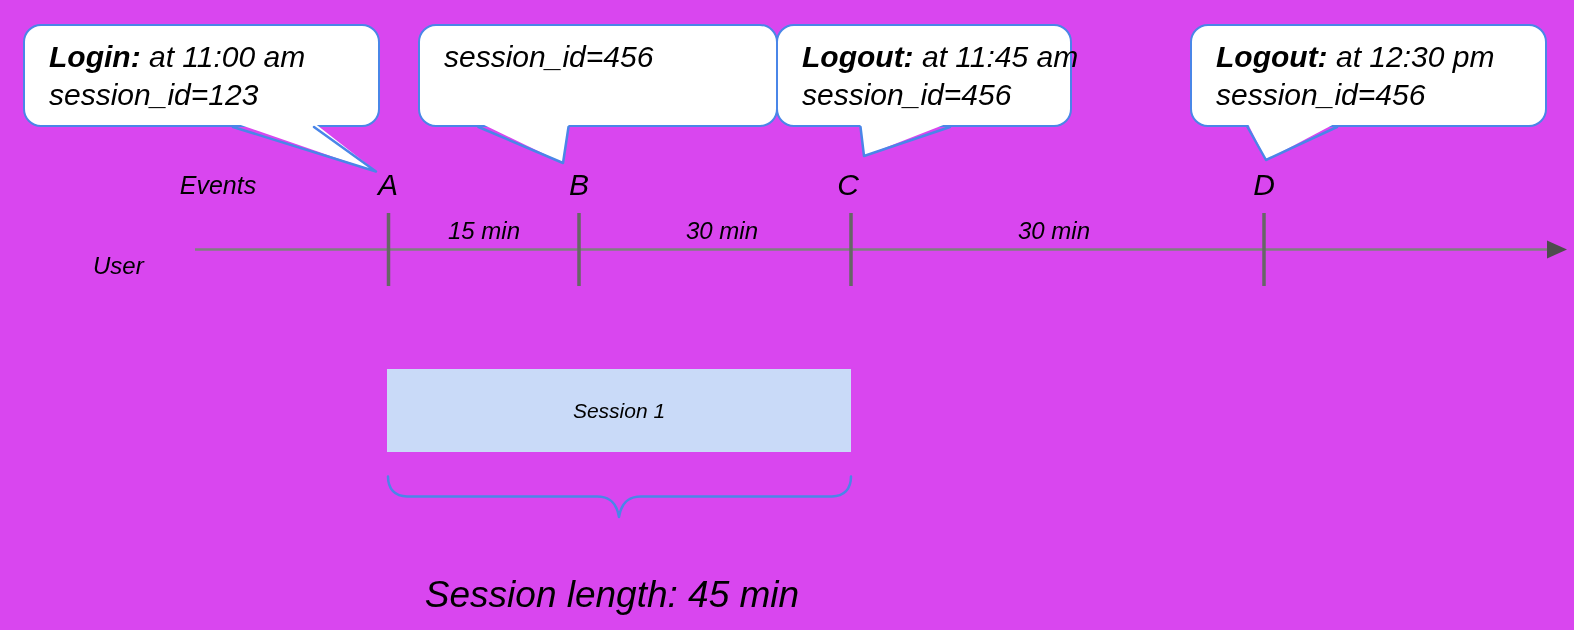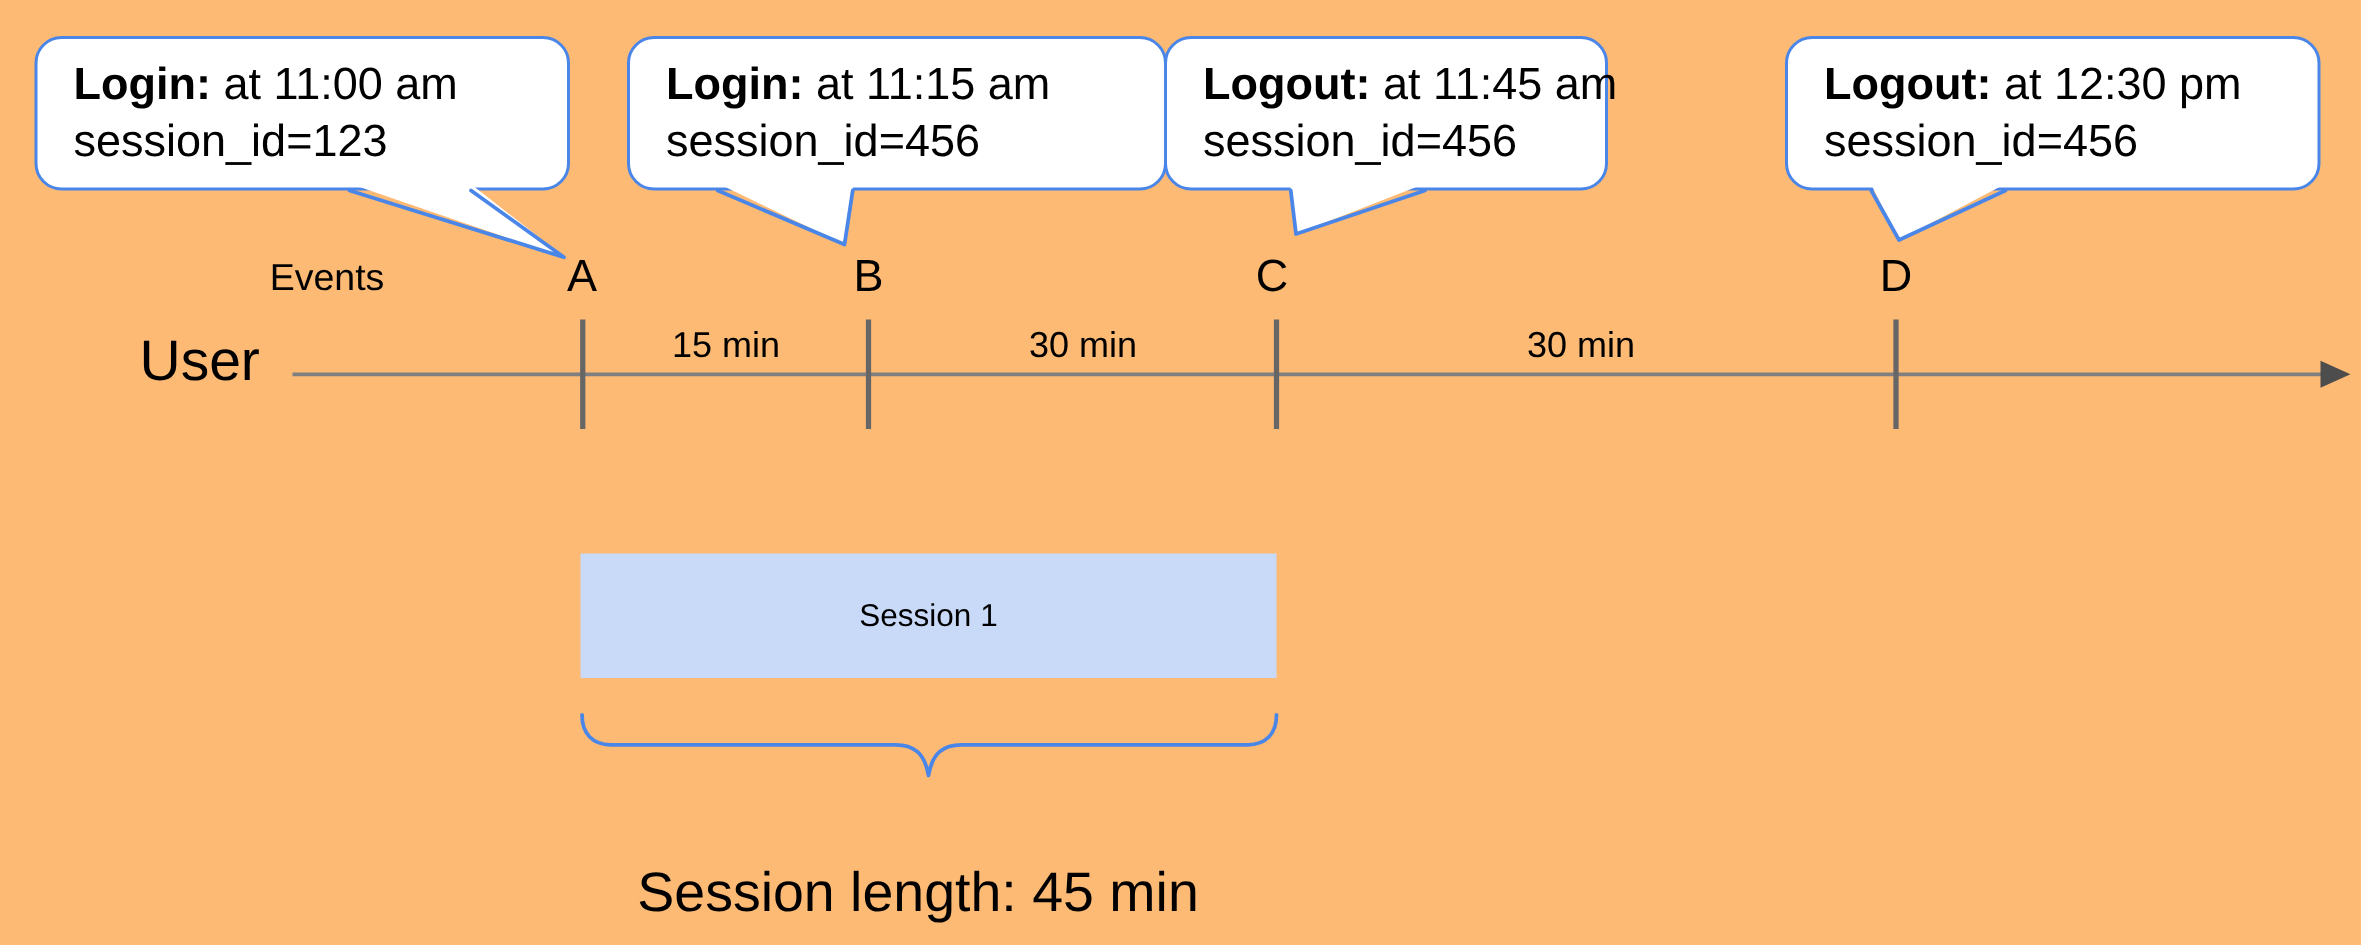--- a/index.html
+++ b/index.html
@@ -1,18 +1,18 @@
 <!DOCTYPE html>
 <html><head>
 <meta charset="utf-8">
 <style>
   html,body{margin:0;padding:0;background:#ffffff;}
   .canvas{
-    position:relative;width:1574px;height:630px;background:#fdba74;overflow:hidden;
-    font-family:"Liberation Sans","DejaVu Sans",sans-serif;color:#000000;
+    position:relative;width:1574px;height:630px;background:#d946ef;overflow:hidden;
+    font-family:"Liberation Sans","DejaVu Sans",sans-serif;color:#000000;font-style:italic;
   }
   
   .bubble{
     position:absolute;top:24px;height:103px;box-sizing:border-box;
     background:#ffffff;border:2.5px solid #4a86e8;border-radius:18px;
     padding:12px 0 0 24px;font-size:30px;line-height:38px;white-space:nowrap;
     z-index:1;
   }
   .bubble .evt{font-weight:700;}
   .b1{left:23px;width:357px;}
@@ -24,21 +24,21 @@
   .tail-fill{fill:#ffffff;stroke:none;}
   .tail-edge{fill:none;stroke:#4a86e8;stroke-width:2.5;stroke-linecap:round;stroke-linejoin:round;}
   .axis{stroke:#7f7f7f;stroke-width:2.5;}
   .tick{stroke:#666666;stroke-width:3.5;}
   .arrowhead{fill:#4d4d4d;}
   .brace{fill:none;stroke:#4a86e8;stroke-width:2.5;stroke-linecap:round;stroke-linejoin:round;}
   
   .lbl{position:absolute;z-index:3;white-space:nowrap;}
   .center{transform:translateX(-50%);}
   .events-lbl{left:218px;top:171px;font-size:25px;}
-  .user-lbl{left:93px;top:220px;font-size:38px;}
+  .user-lbl{left:93px;top:252px;font-size:24px;}
   .marker{top:168px;font-size:30px;}
   .m-a{left:388px;} .m-b{left:579px;} .m-c{left:848px;} .m-d{left:1264px;}
   .interval{top:202px;font-size:24px;margin-top:15px;}
   .i-1{left:484px;} .i-2{left:722px;} .i-3{left:1054px;}
   
   .session-rect{
     position:absolute;left:387px;top:369px;width:464px;height:83px;
     background:#c9daf8;display:flex;align-items:center;justify-content:center;
     font-size:21px;z-index:1;
   }
@@ -47,21 +47,20 @@
 </head>
 <body>
 
 <div class="canvas">
 
   <div class="bubble b1">
     <div><span class="evt">Login:</span> <span>at 11:00 am</span></div>
     <div>session_id=123</div>
   </div>
   <div class="bubble b2">
-    <div><span class="evt">Login:</span> <span>at 11:15 am</span></div>
     <div>session_id=456</div>
   </div>
   <div class="bubble b3">
     <div><span class="evt">Logout:</span> <span>at 11:45 am</span></div>
     <div>session_id=456</div>
   </div>
   <div class="bubble b4">
     <div><span class="evt">Logout:</span> <span>at 12:30 pm</span></div>
     <div>session_id=456</div>
   </div>

